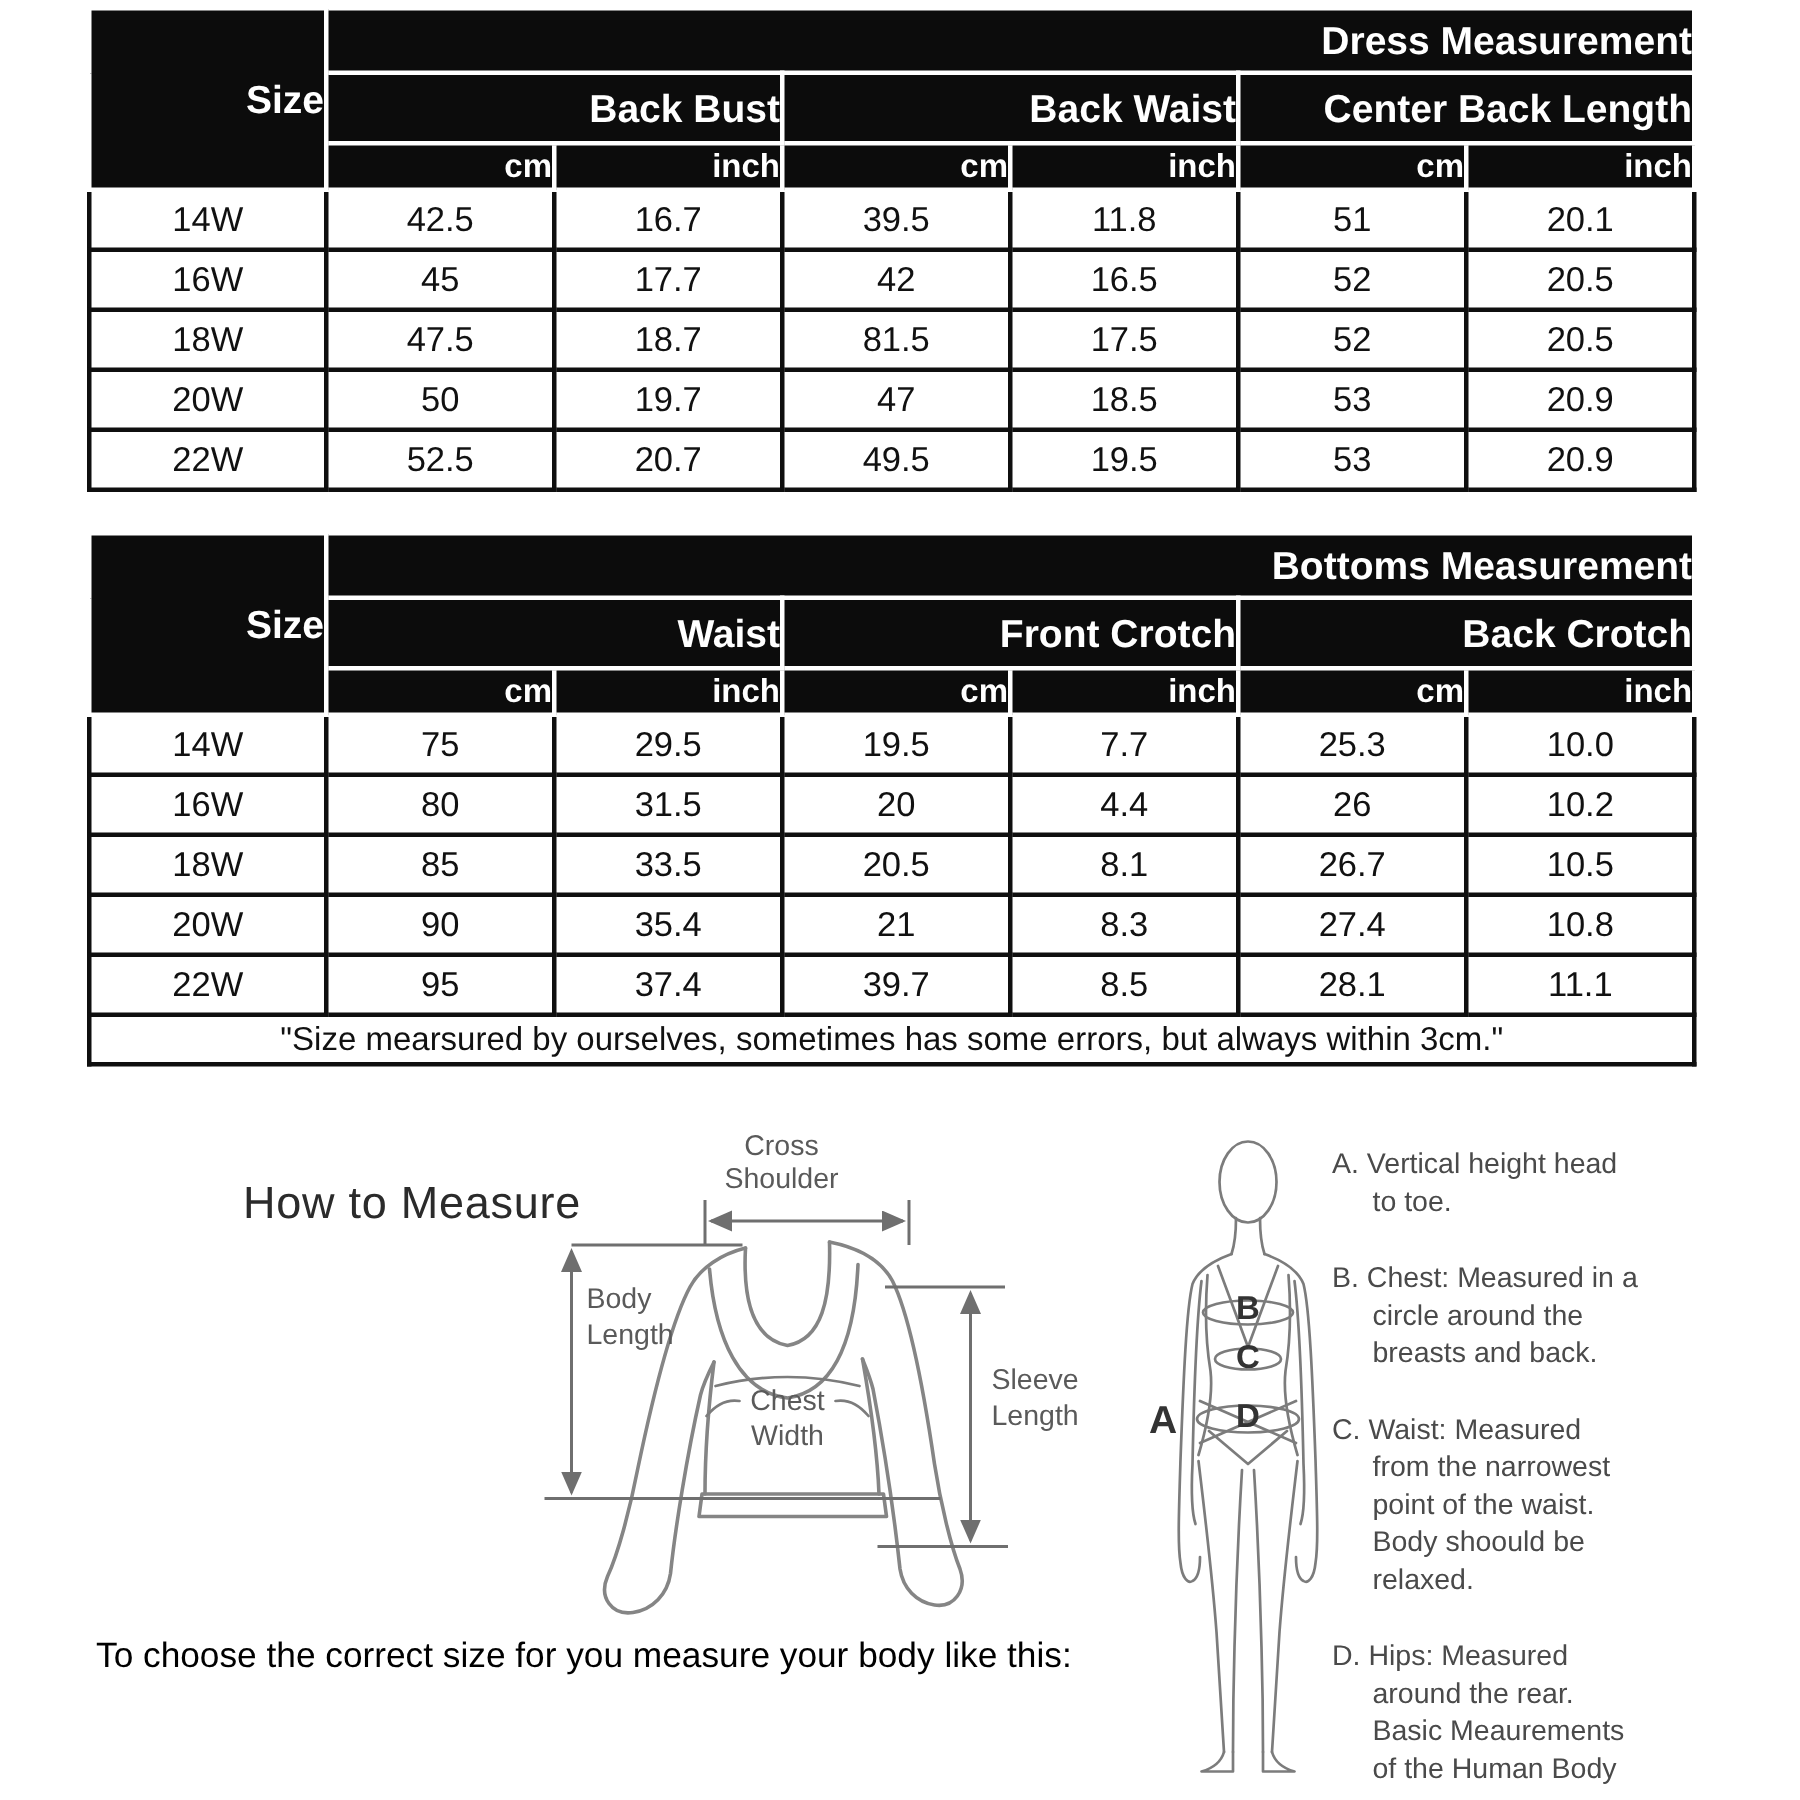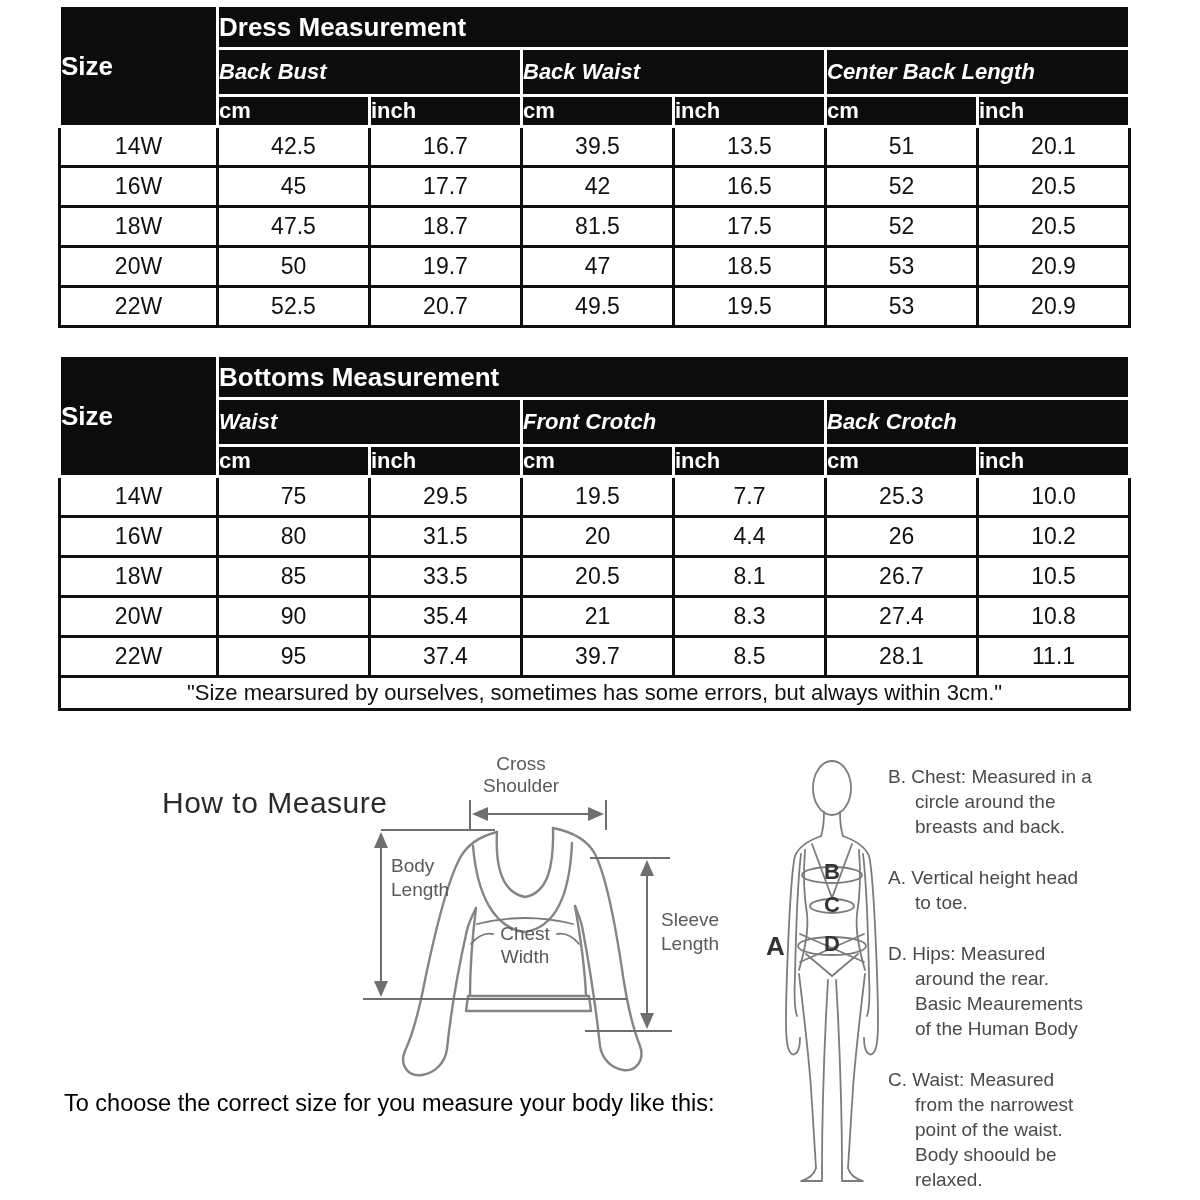--- a/index.html
+++ b/index.html
@@ -9,24 +9,24 @@
   }
   
   table.size-table {
     position:absolute; left:58px; border-collapse:collapse; table-layout:fixed;
     width:1070px;
   }
   #dress-table  { top:4px; }
   #bottoms-table{ top:354px; }
   table.size-table th {
     background:#0c0c0c; color:#fff; border:3px solid #ffffff;
-    font-weight:bold; text-align:left; padding:0;
+    font-weight:bold; text-align:right; padding:0;
   }
   table.size-table .tt-row th { height:40px; font-size:26px; }
-  table.size-table .tg-row th { height:44px; font-size:22px;font-style:italic; }
+  table.size-table .tg-row th { height:44px; font-size:26px; }
   table.size-table .tu-row th { height:28px; font-size:22px; }
   table.size-table td {
     border:3px solid #0f0f0f; background:#fff; color:#111;
     text-align:center; font-size:23px; height:37px; padding:0;
   }
   table.size-table tfoot td { font-size:22px; height:30px; }
   
   #htm-heading {
     position:absolute; left:162px; top:786px; font-size:30px; color:#2b2b2b;
     letter-spacing:0.5px;
@@ -80,21 +80,21 @@
         <th>cm</th>
         <th>inch</th>
       </tr>
     </thead>
     <tbody>
         <tr>
           <td>14W</td>
           <td>42.5</td>
           <td>16.7</td>
           <td>39.5</td>
-          <td>13.5</td>
+          <td>11.8</td>
           <td>51</td>
           <td>20.1</td>
         </tr>
         <tr>
           <td>16W</td>
           <td>45</td>
           <td>17.7</td>
           <td>42</td>
           <td>16.5</td>
           <td>52</td>
@@ -280,21 +280,21 @@
       <path class="thin" d="M117,226 C113,260 108,300 105,340 C103,375 101,405 100,420 M88,232 C90,265 92,310 93,350 C94,385 94,408 94,420"></path>
       <path class="thin" d="M100,420 C102,427 108,431 115,433 L94,433 L94,420"></path>
     </g>
     <text class="svg-letter" x="18" y="207" style="font-size:26px;">A</text>
     <text class="svg-letter" x="84" y="131" text-anchor="middle">B</text>
     <text class="svg-letter" x="84" y="164" text-anchor="middle">C</text>
     <text class="svg-letter" x="84" y="203" text-anchor="middle">D</text>
   </svg>
 
   <div id="instructions">
+      <p>A. Vertical height head to toe.</p>
       <p>B. Chest: Measured in a circle around the breasts and back.</p>
-      <p>A. Vertical height head to toe.</p>
+      <p>C. Waist: Measured from the narrowest point of the waist. Body shoould be relaxed.</p>
       <p>D. Hips: Measured around the rear. Basic Meaurements of the Human Body</p>
-      <p>C. Waist: Measured from the narrowest point of the waist. Body shoould be relaxed.</p>
     </div>
 
   <div id="htm-footer">To choose the correct size for you measure your body like this:</div>
 
 </div>
 
 </body></html>

